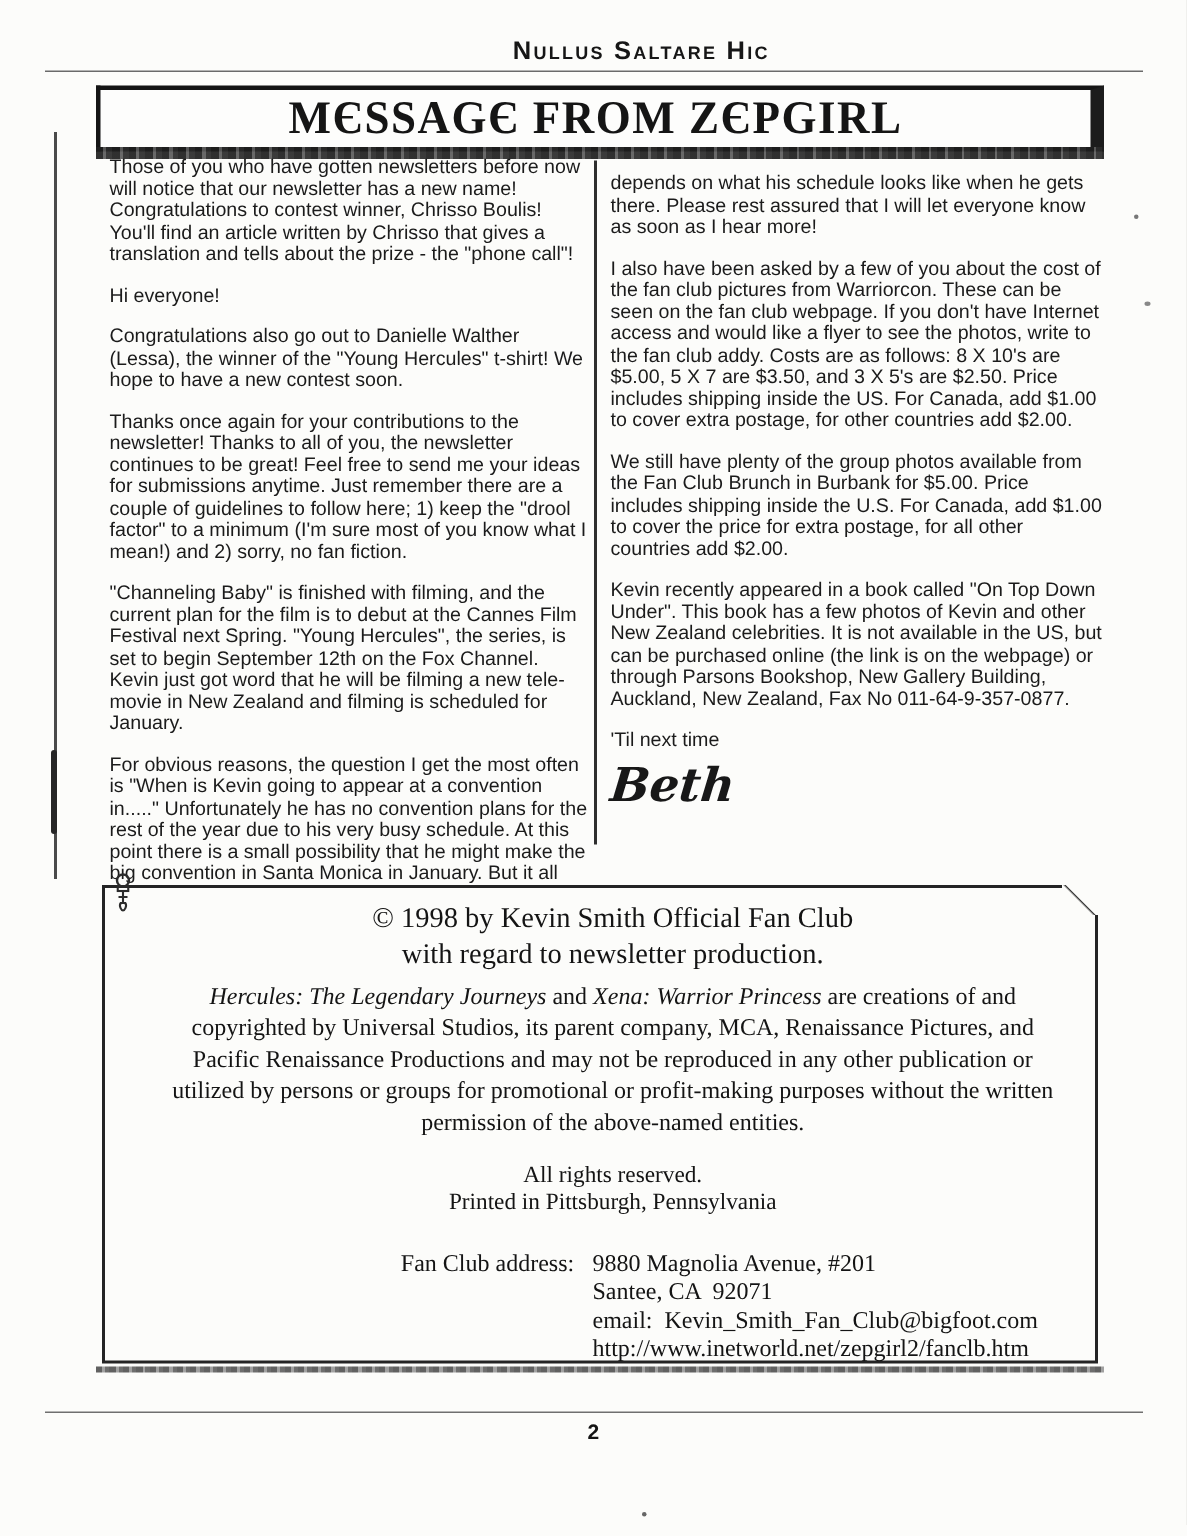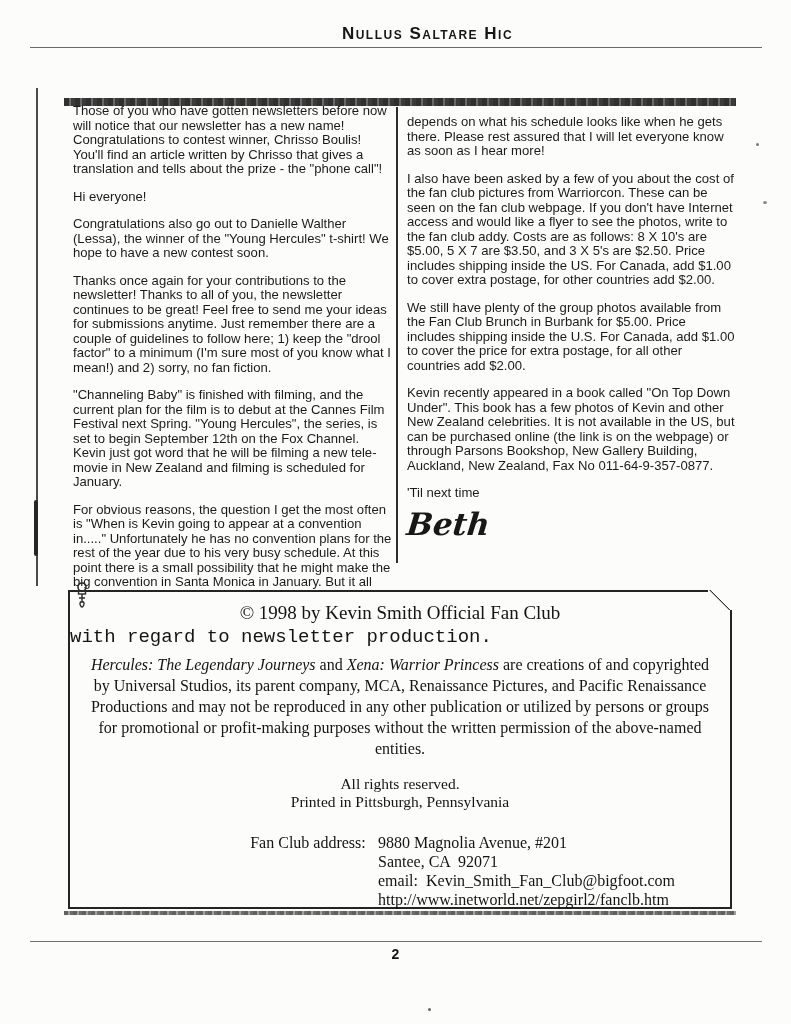--- a/index.html
+++ b/index.html
@@ -76,31 +76,32 @@
     width:120px;
   }
   
   .copyright-box{
     position:absolute;top:590px;left:68px;width:664px;height:319px;
     border:2px solid #242424;
     background:#fcfcfa;
     font-family:"Liberation Serif",serif;
     color:#141414;
     box-sizing:border-box;
+    padding-left:17px;
   }
   .fold-corner-line{
     position:absolute;top:-2px;right:-2px;width:24px;height:20px;
     background:linear-gradient(225deg,#fcfcfa 48%,#3a3a3a 50%,#fcfcfa 54%);
   }
   .pushpin{
     position:absolute;top:-10px;left:4px;width:16px;height:28px;
     color:#2c2c2c;
   }
   .cr-line1{margin-top:10px;text-align:center;font-size:19px;}
-  .cr-line2{text-align:left;font-size:19px;margin-top:2px;font-family:Liberation Mono, monospace;}
+  .cr-line2{text-align:center;font-size:19px;margin-top:2px;}
   .cr-body{
     margin:6px 18px 0 18px;
     text-align:center;
     font-size:16px;
     line-height:21px;
   }
   .cr-body i{font-style:italic;}
   .cr-rights{margin-top:16px;text-align:center;font-size:15.5px;}
   .cr-printed{text-align:center;font-size:15.5px;}
   .cr-address{
@@ -139,20 +140,23 @@
   .scan-speck-3{position:absolute;top:1008px;left:428px;width:3px;height:3px;background:#666;border-radius:50%;}
 </style>
 </head>
 <body>
 
 <div class="page">
 
   <div class="running-head">Nullus Saltare Hic</div>
   <div class="head-rule"></div>
 
+  <div class="masthead">
+    <div class="masthead-title">MЄSSAGЄ FROM ZЄPGIRL</div>
+  </div>
   <div class="masthead-hatch"></div>
 
   <div class="col-divider"></div>
 
   <div class="col col-left">
     <p>Those of you who have gotten newsletters before now will notice that our newsletter has a new name! Congratulations to contest winner, Chrisso Boulis! You'll find an article written by Chrisso that gives a translation and tells about the prize - the "phone call"!</p>
     <p>Hi everyone!</p>
     <p>Congratulations also go out to Danielle Walther (Lessa), the winner of the "Young Hercules" t-shirt! We hope to have a new contest soon.</p>
     <p>Thanks once again for your contributions to the newsletter! Thanks to all of you, the newsletter continues to be great!  Feel free to send me your ideas for submissions anytime. Just remember there are a couple of guidelines to follow here; 1) keep the "drool factor" to a minimum (I'm sure most of you know what I mean!) and 2) sorry, no fan fiction.</p>
     <p>"Channeling Baby" is finished with filming, and the current plan for the film is to debut at the Cannes Film Festival next Spring.  "Young Hercules", the series, is set to begin September 12th on the Fox Channel. Kevin just got word that he will be filming a new tele-movie in New Zealand and filming is scheduled for January.</p>

